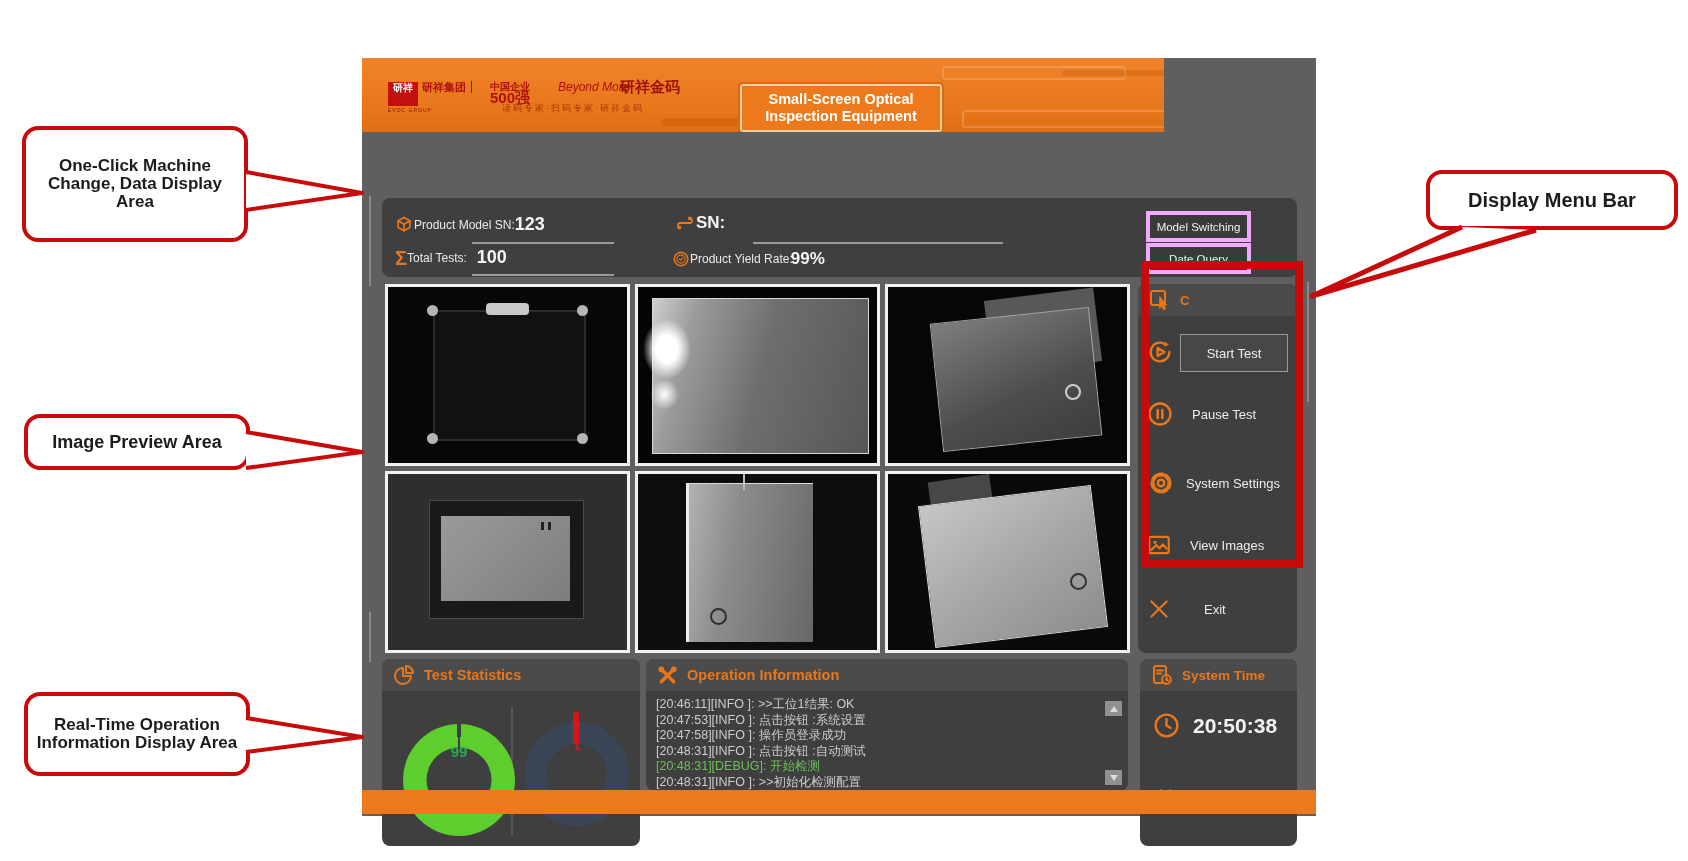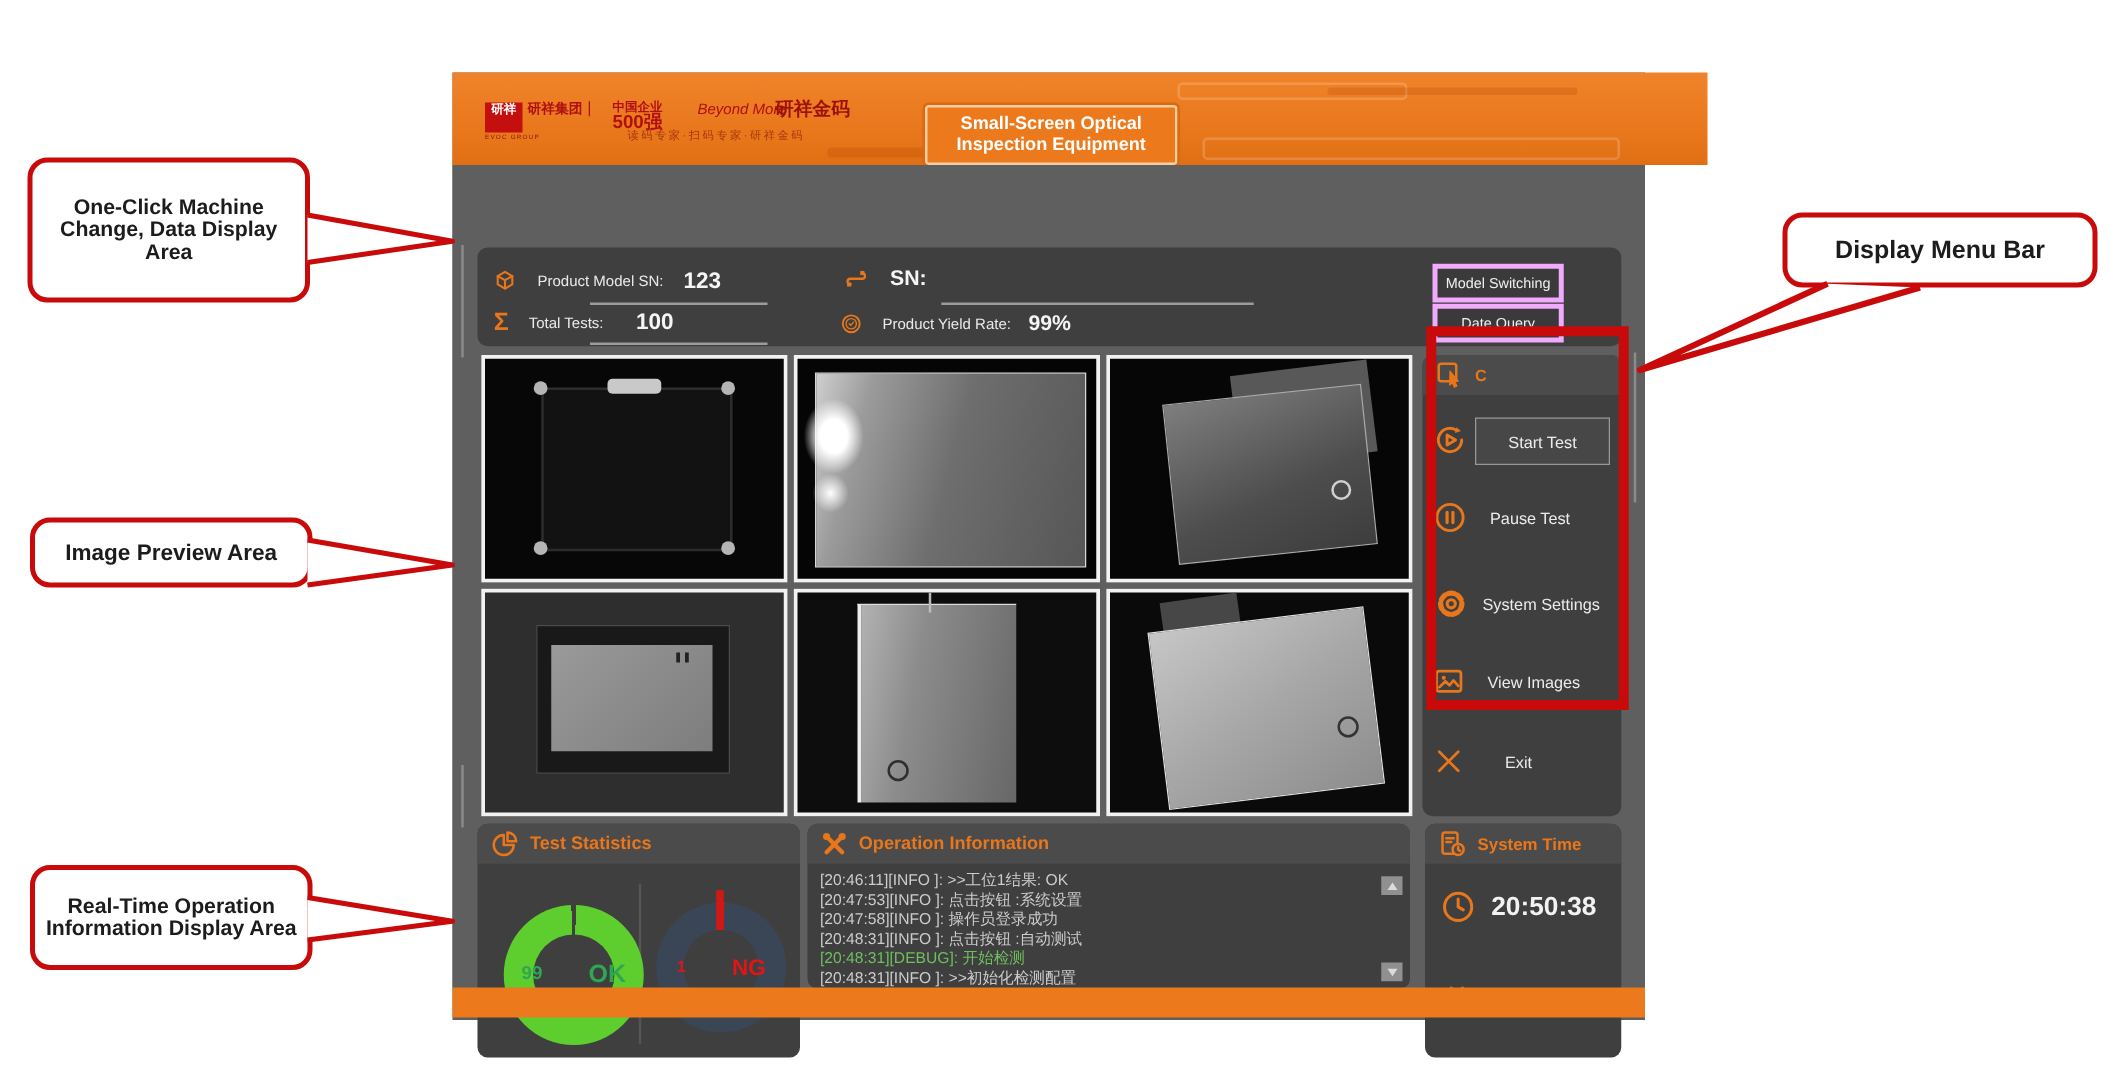--- a/index.html
+++ b/index.html
@@ -1,20 +1,20 @@
 <!DOCTYPE html>
 <html><head>
 <meta charset="utf-8">
 <style>
   html,body{margin:0;padding:0;background:#ffffff;}
   .page{position:relative;width:1688px;height:861px;background:#ffffff;overflow:hidden;
         font-family:"Liberation Sans",sans-serif;}
   
   .window{position:absolute;left:362px;top:58px;width:954px;height:758px;background:#5f5f5f;}
-  .win-header{position:absolute;left:0;top:0;width:1004px;height:74px;
+  .win-header{position:absolute;left:0;top:0;width:802px;height:74px;
               background:linear-gradient(180deg,#f0832a 0%,#e8761b 70%,#e06e12 100%);overflow:hidden;}
   .hdr-deco{position:absolute;border:2px solid rgba(255,255,255,0.18);border-radius:4px;}
   .hdr-deco2{position:absolute;background:rgba(180,70,0,0.25);border-radius:3px;}
   .logo-box{position:absolute;left:26px;top:24px;width:30px;height:24px;background:#c40f0f;color:#fff;
             font-size:10px;font-weight:bold;text-align:center;line-height:12px;}
   .logo-sub{position:absolute;left:26px;top:49px;font-size:5px;color:#8b1010;letter-spacing:1px;}
   .logo-group{position:absolute;left:60px;top:23px;font-size:11px;font-weight:bold;color:#b01010;line-height:12px;
               border-right:1px solid #b01010;padding-right:5px;}
   .logo-500{position:absolute;left:128px;top:23px;color:#b01010;font-size:10px;line-height:11px;font-weight:bold;}
   .logo-500 b{font-size:15px;}
@@ -28,21 +28,21 @@
   .win-body{position:absolute;left:0;top:74px;width:954px;height:658px;background:#5f5f5f;}
   .win-footer{position:absolute;left:0;top:732px;width:954px;height:24px;background:#ec7a1c;}
   .panel{position:absolute;background:#3f3f3f;border-radius:8px;}
   .panel-head{position:absolute;left:0;top:0;width:100%;height:32px;background:#4b4b4b;
               border-radius:8px 8px 0 0;display:flex;align-items:center;gap:8px;padding-left:10px;box-sizing:border-box;}
   .panel-title{color:#e8761b;font-size:14.5px;font-weight:bold;}
   
   .deco-line{position:absolute;background:#8a8a8a;}
   
   .data-panel{left:20px;top:66px;width:915px;height:79px;}
-  .dp-item{position:absolute;display:flex;align-items:center;gap:16px;color:#e6e6e6;}
+  .dp-item{position:absolute;display:flex;align-items:center;gap:0;color:#e6e6e6;}
   .dp-label{font-size:12px;color:#eaeaea;}
   .dp-value{font-size:18px;font-weight:bold;color:#f5f5f5;}
   .dp-underline{position:absolute;height:2px;background:#9b9b9b;}
   .sigma{color:#e8761b;font-size:20px;font-weight:bold;line-height:18px;}
   .top-btn{position:absolute;width:97px;height:23px;background:#3a3a3a;border:4px solid #f0abfc;
            color:#f0f0f0;font-size:11.5px;display:flex;align-items:center;justify-content:center;cursor:pointer;}
   
   .preview-grid{position:absolute;left:23px;top:152px;width:745px;height:369px;display:grid;
                 grid-template-columns:repeat(3,1fr);grid-template-rows:repeat(2,1fr);gap:5px;}
   .cam{position:relative;border:3px solid #f2f2f2;background:#090909;overflow:hidden;}
@@ -50,21 +50,21 @@
   .menu-panel{left:776px;top:152px;width:159px;height:369px;}
   .menu-item{position:absolute;display:flex;align-items:center;gap:10px;left:8px;cursor:pointer;}
   .menu-label{color:#ececec;font-size:13px;}
   .start-box{position:absolute;left:42px;top:50px;width:106px;height:36px;background:#474747;
              border:1px solid #989898;display:flex;align-items:center;justify-content:center;cursor:pointer;}
   
   .stats-panel{left:20px;top:527px;width:258px;height:187px;}
   .donut{position:absolute;border-radius:50%;}
   .donut-hole{position:absolute;left:50%;top:50%;transform:translate(-50%,-50%);
               width:58%;height:58%;border-radius:50%;background:#3f3f3f;
-              display:flex;flex-direction:row;align-items:center;justify-content:center;gap:37px;}
+              display:flex;flex-direction:column;align-items:center;justify-content:center;gap:37px;}
   .ok-num{color:#2fa653;font-size:15px;font-weight:bold;line-height:16px;}
   .ok-lab{color:#2fa653;font-size:20px;font-weight:bold;line-height:20px;}
   .ng-num{color:#e01515;font-size:13px;font-weight:bold;line-height:14px;}
   .ng-lab{color:#e01515;font-size:18px;font-weight:bold;line-height:19px;}
   
   .op-panel{left:284px;top:527px;width:482px;height:132px;}
   .log-area{position:absolute;left:10px;top:38px;width:452px;height:144px;overflow:hidden;
             font-size:12.5px;line-height:15.6px;color:#cccccc;}
   .log-line{white-space:normal;word-break:break-all;}
   .log-line.debug{color:#6fbf5e;}

